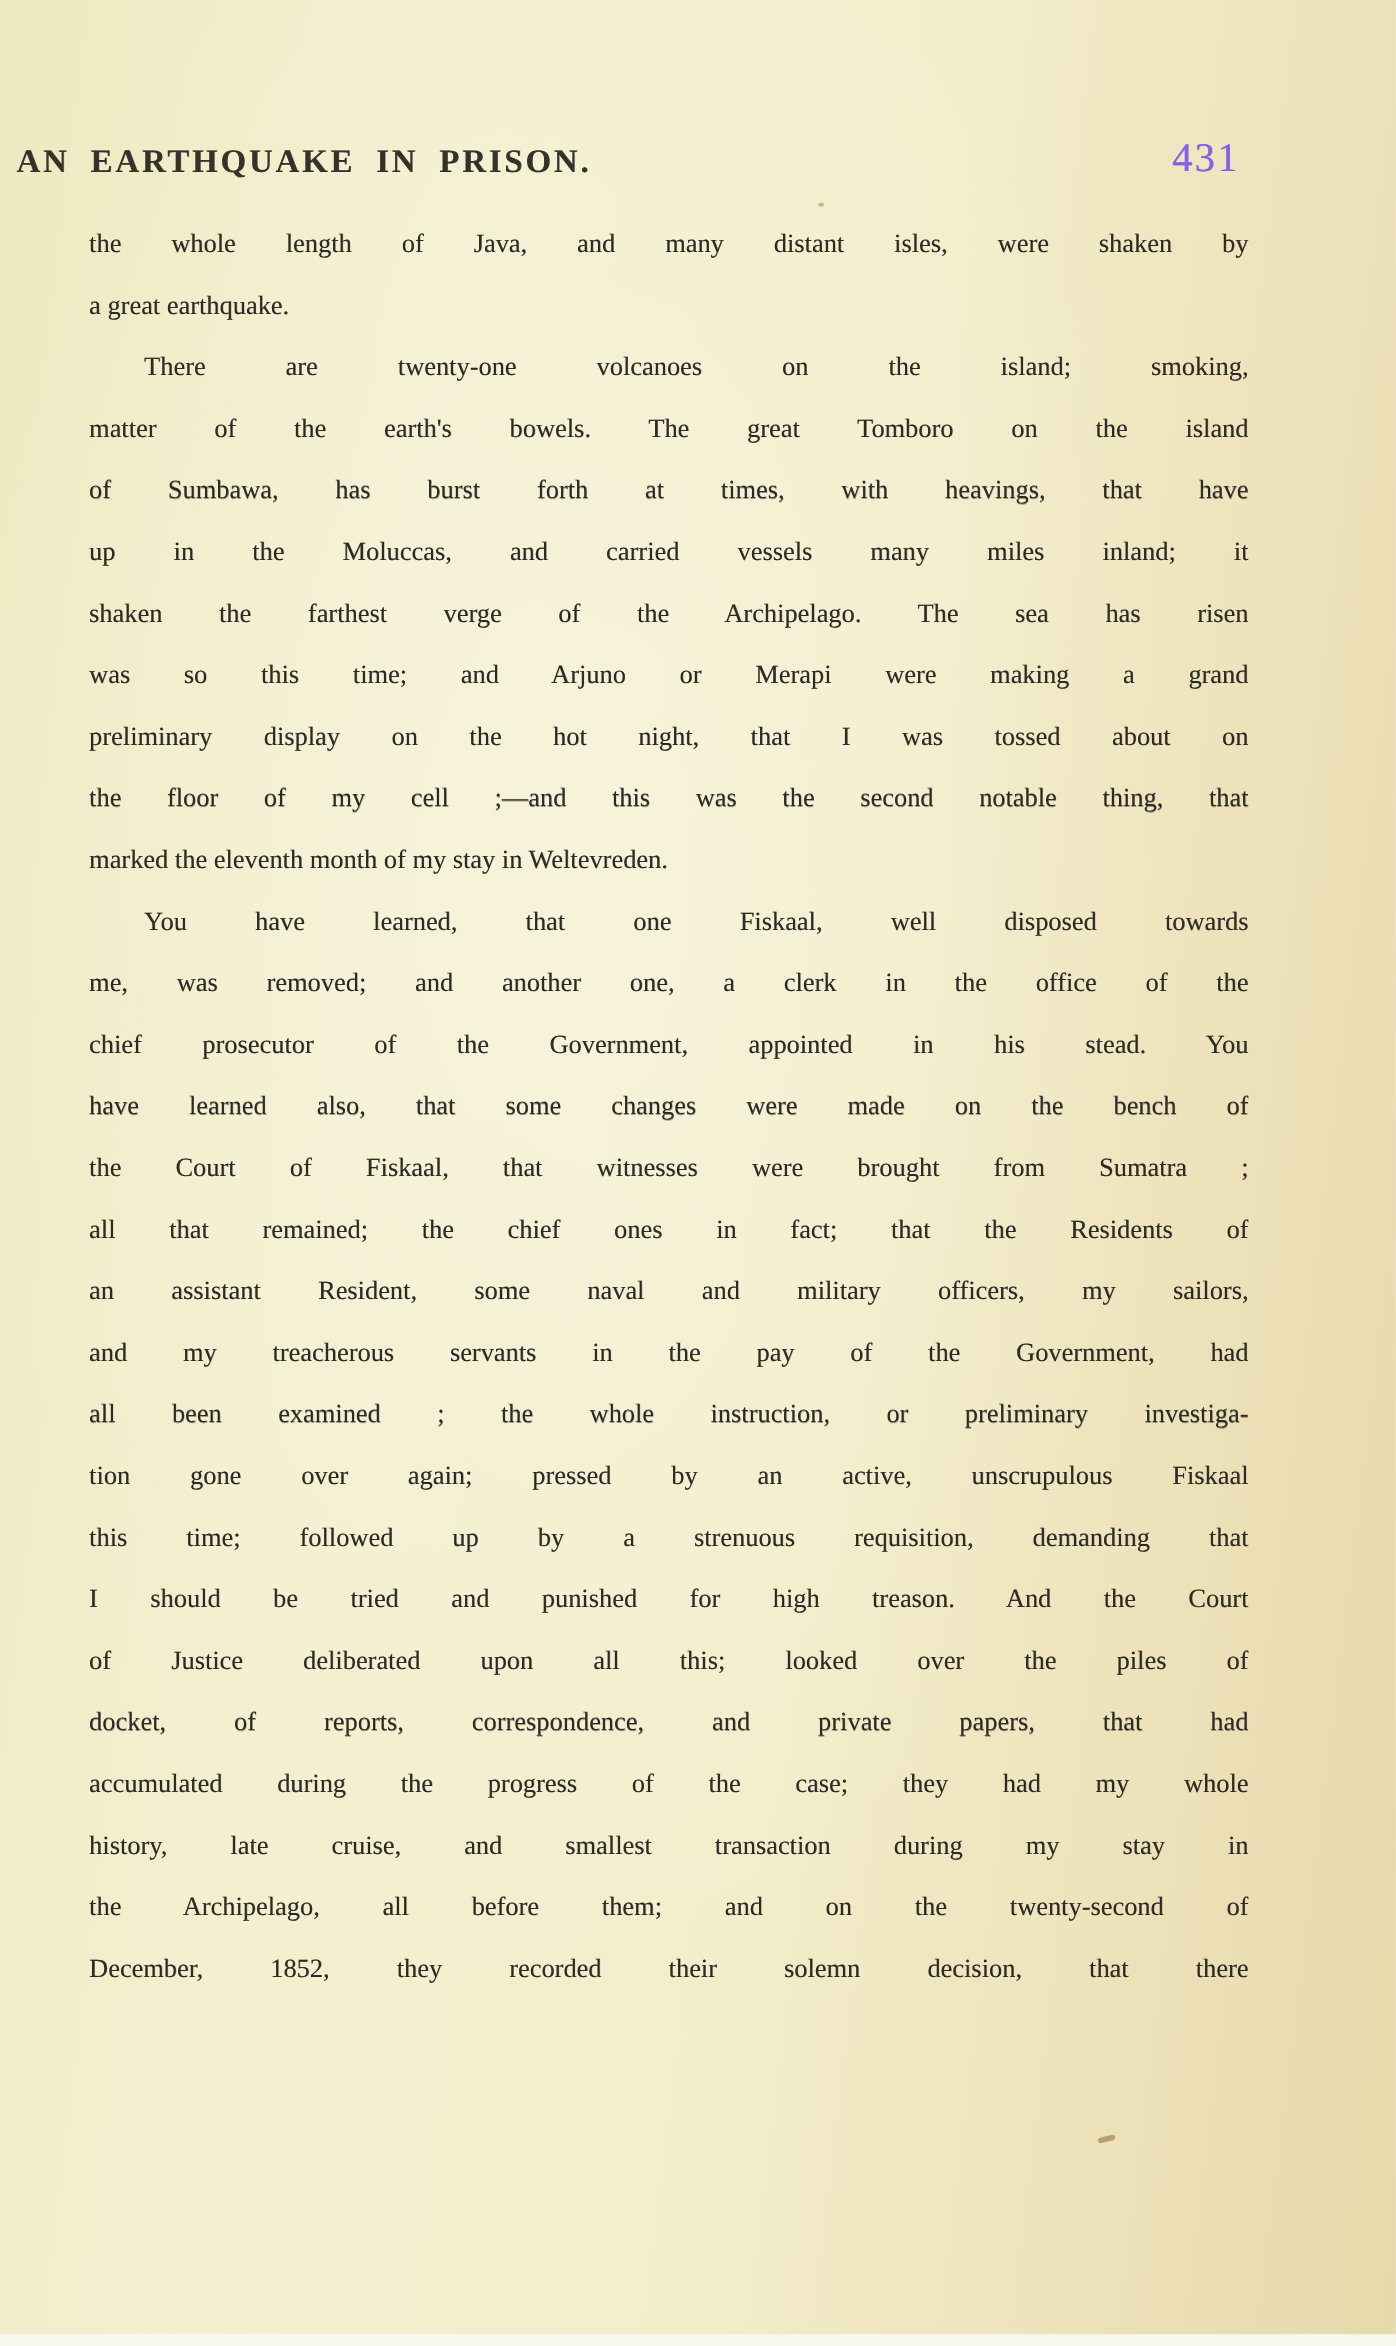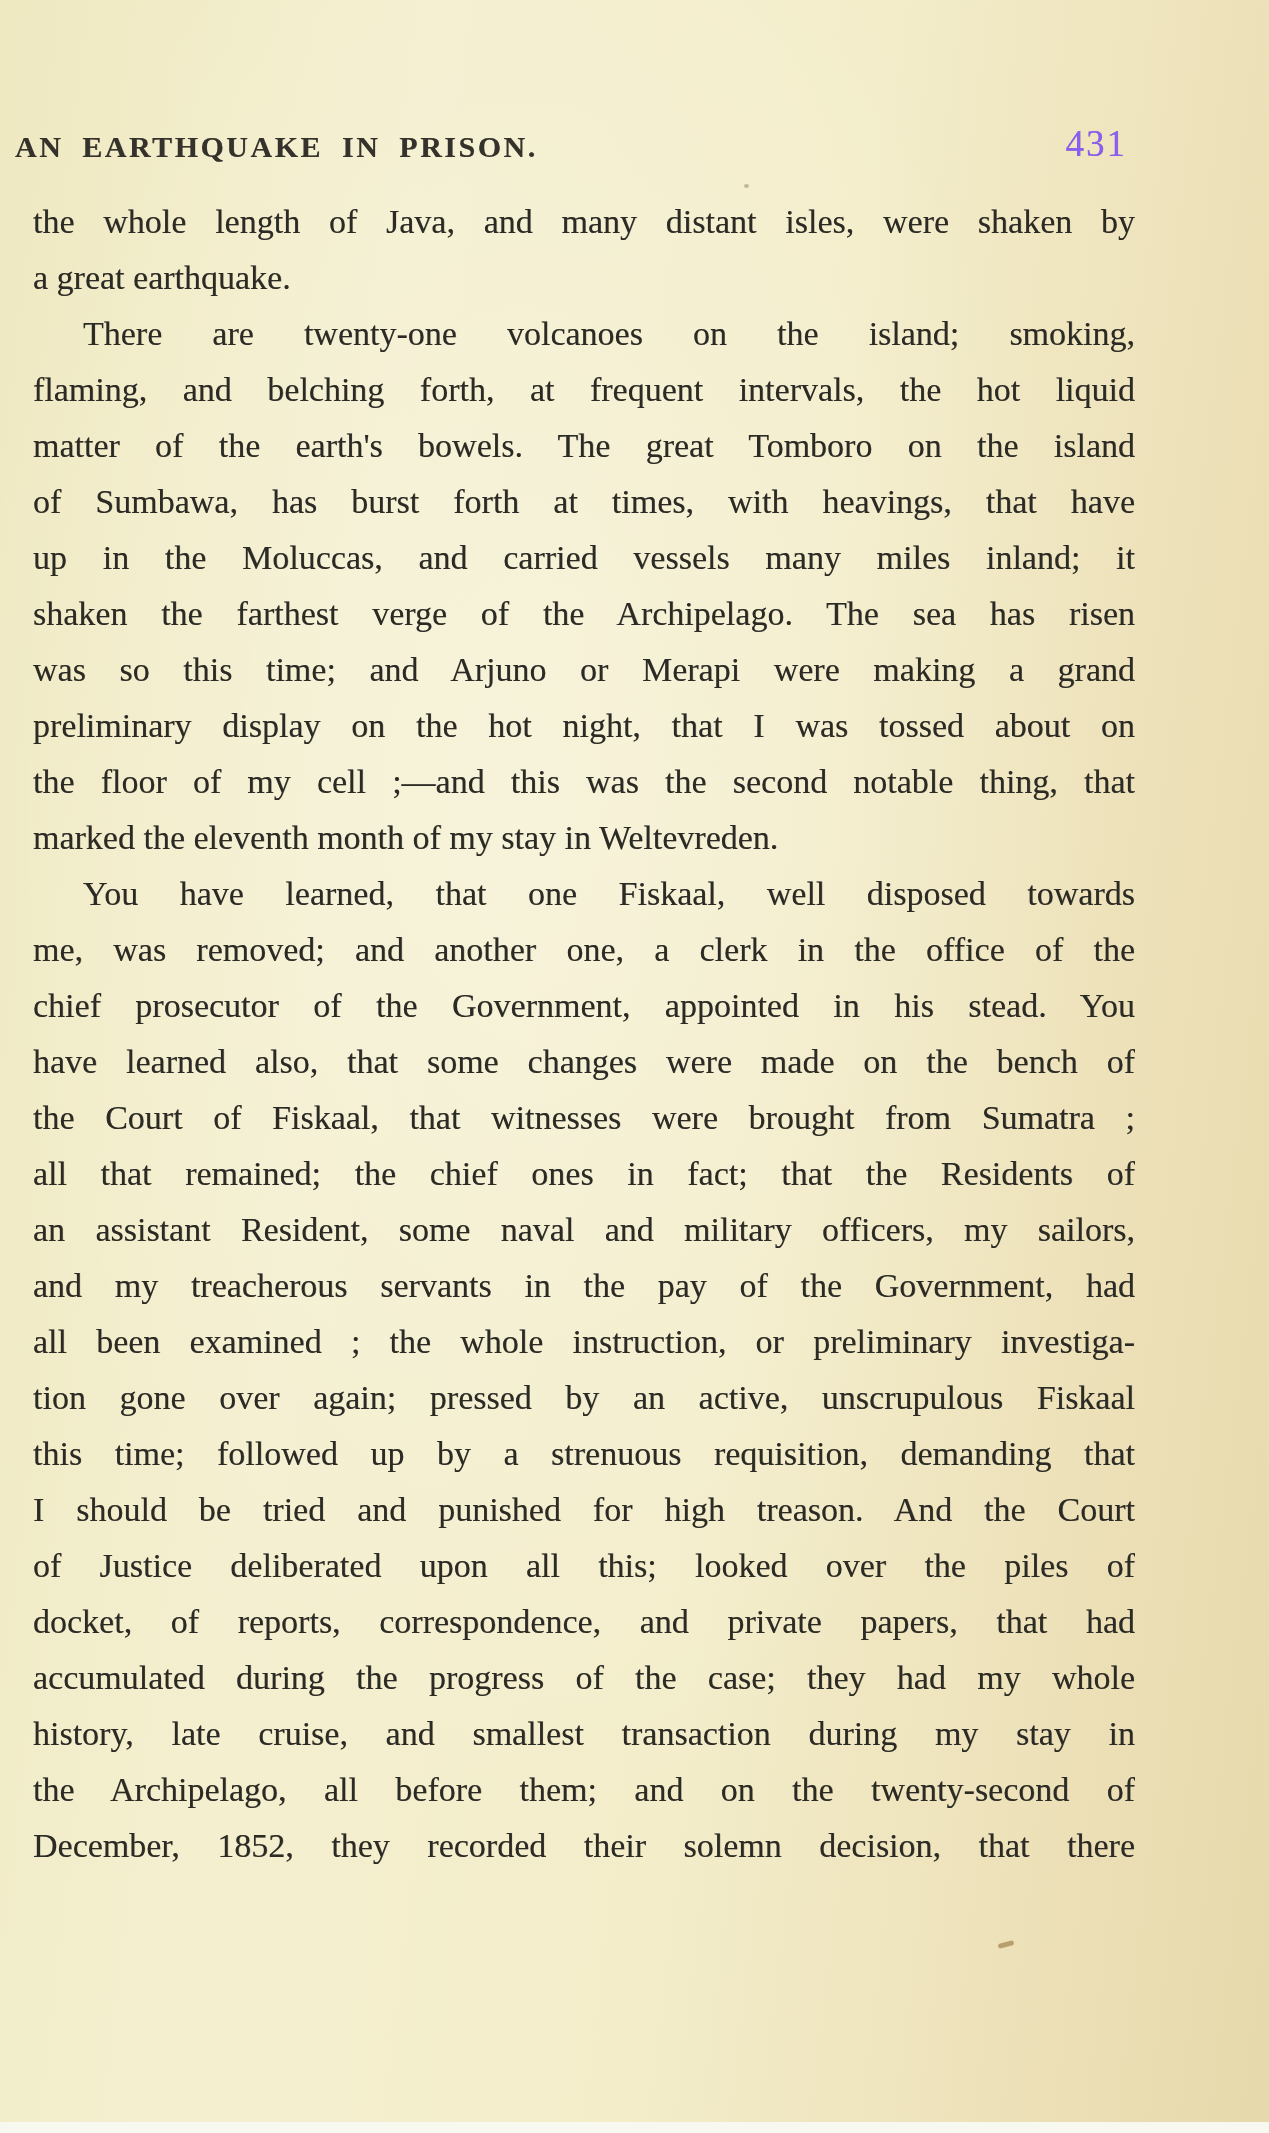--- a/index.html
+++ b/index.html
@@ -50,27 +50,28 @@
   }
   .text-block {
     position: absolute;
     top: 194px;
     left: 33px;
     width: 1102px;
   }
   .line {
     height: 56px;
     line-height: 56px;
-    font-size: 34px;
+    font-size: 24px;
     text-align: justify;
     text-align-last: justify;
     overflow: hidden;
     white-space: nowrap;
     color: var(--ink);
     text-shadow: 0.35px 0.35px 0.55px rgba(43,42,36,0.42);
+    margin-left: 48px;
   }
   .line.no-justify { text-align-last: left; }
   .line.indent { text-indent: 50px; }
   .smudge {
     position: absolute;
     left: 998px;
     top: 1942px;
     width: 16px;
     height: 5px;
     background: #96733f;
@@ -104,21 +105,20 @@
 
   <div class="page-header">
     <span class="running-title">AN EARTHQUAKE IN PRISON.</span>
     <span class="page-number">431</span>
   </div>
 
   <div class="text-block">
       <div class="line">the whole length of Java, and many distant isles, were shaken by</div>
       <div class="line no-justify">a great earthquake.</div>
       <div class="line indent">There are twenty-one volcanoes on the island; smoking,</div>
-      <div class="line">flaming, and belching forth, at frequent intervals, the hot liquid</div>
       <div class="line">matter of the earth's bowels.  The great Tomboro on the island</div>
       <div class="line">of Sumbawa, has burst forth at times, with heavings, that have</div>
       <div class="line">up in the Moluccas, and carried vessels many miles inland; it</div>
       <div class="line">shaken the farthest verge of the Archipelago.  The sea has risen</div>
       <div class="line">was so this time; and Arjuno or Merapi were making a grand</div>
       <div class="line">preliminary display on the hot night, that I was tossed about on</div>
       <div class="line">the floor of my cell ;—and this was the second notable thing, that</div>
       <div class="line no-justify">marked the eleventh month of my stay in Weltevreden.</div>
       <div class="line indent">You have learned, that one Fiskaal, well disposed towards</div>
       <div class="line">me, was removed; and another one, a clerk in the office of the</div>

